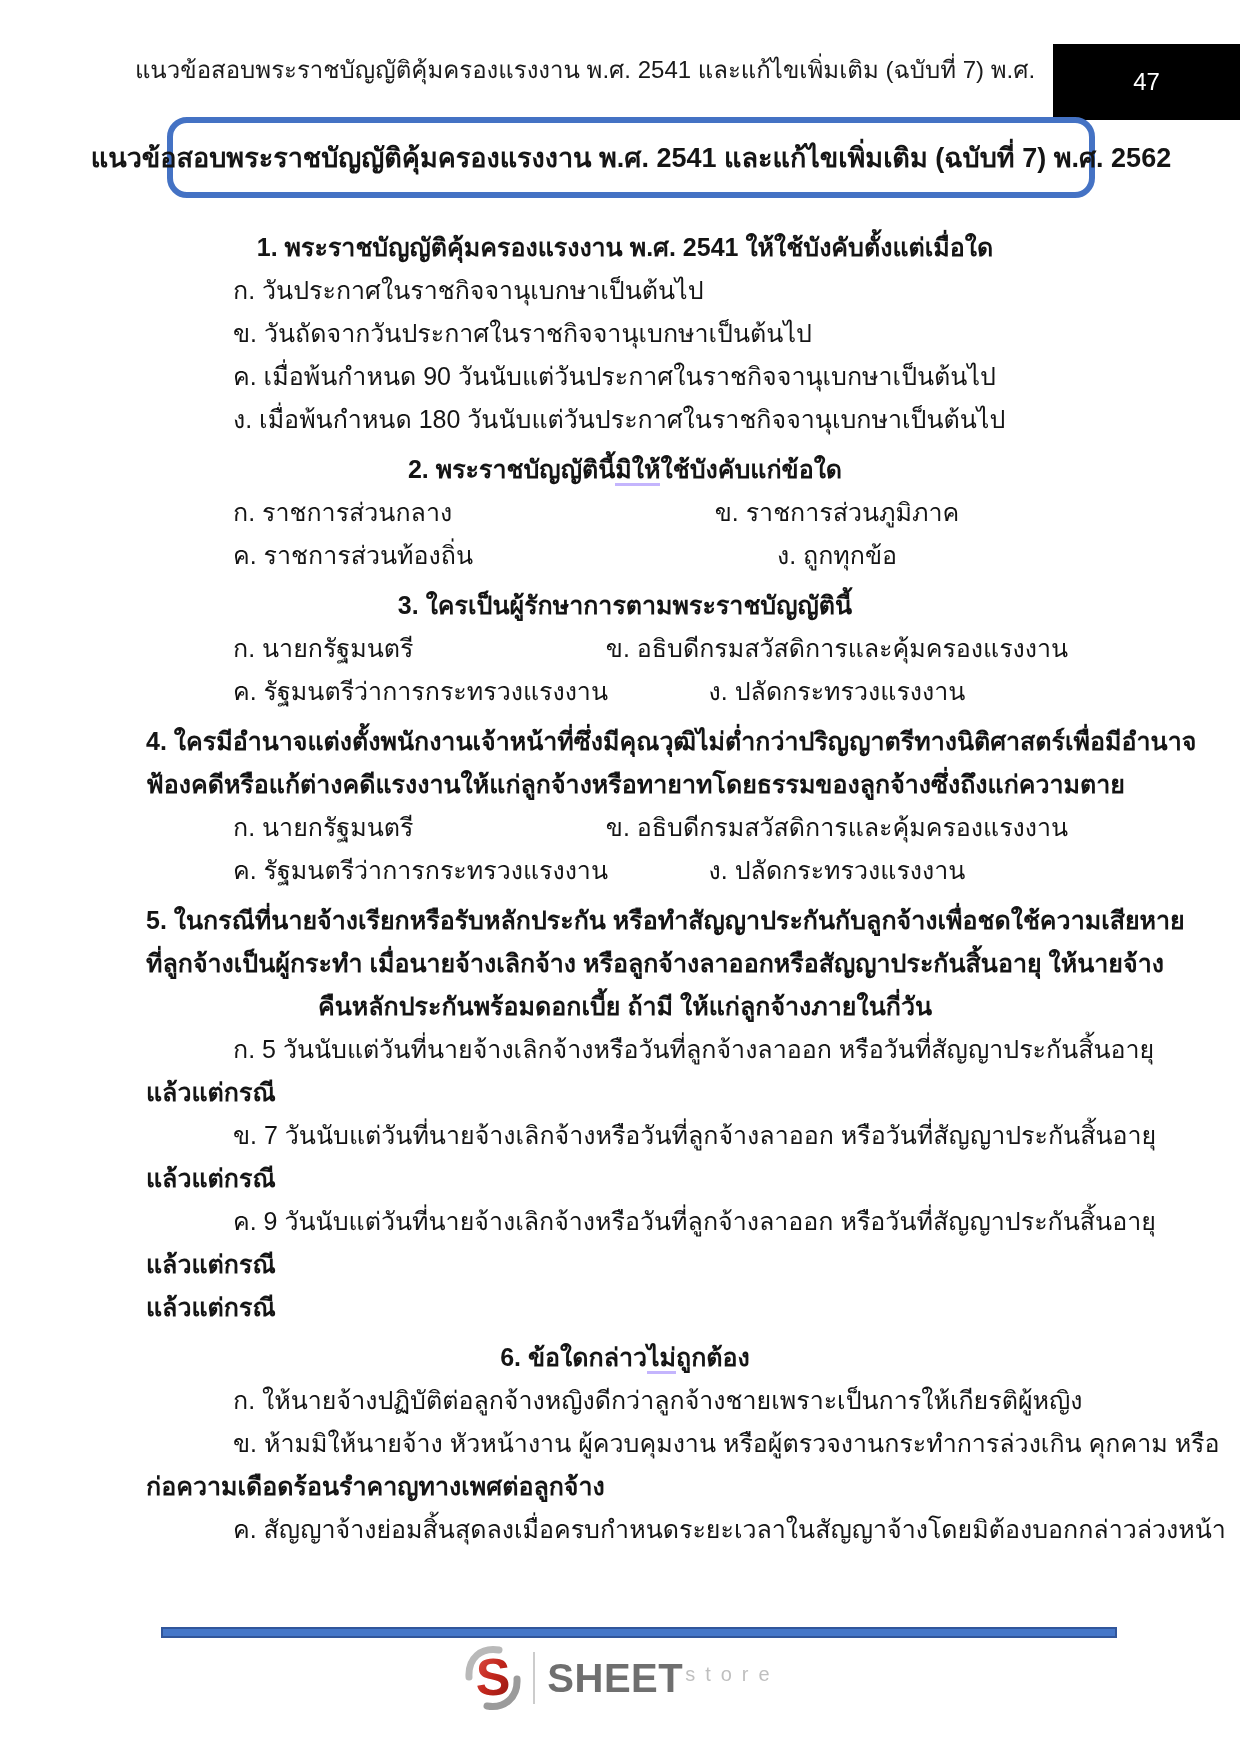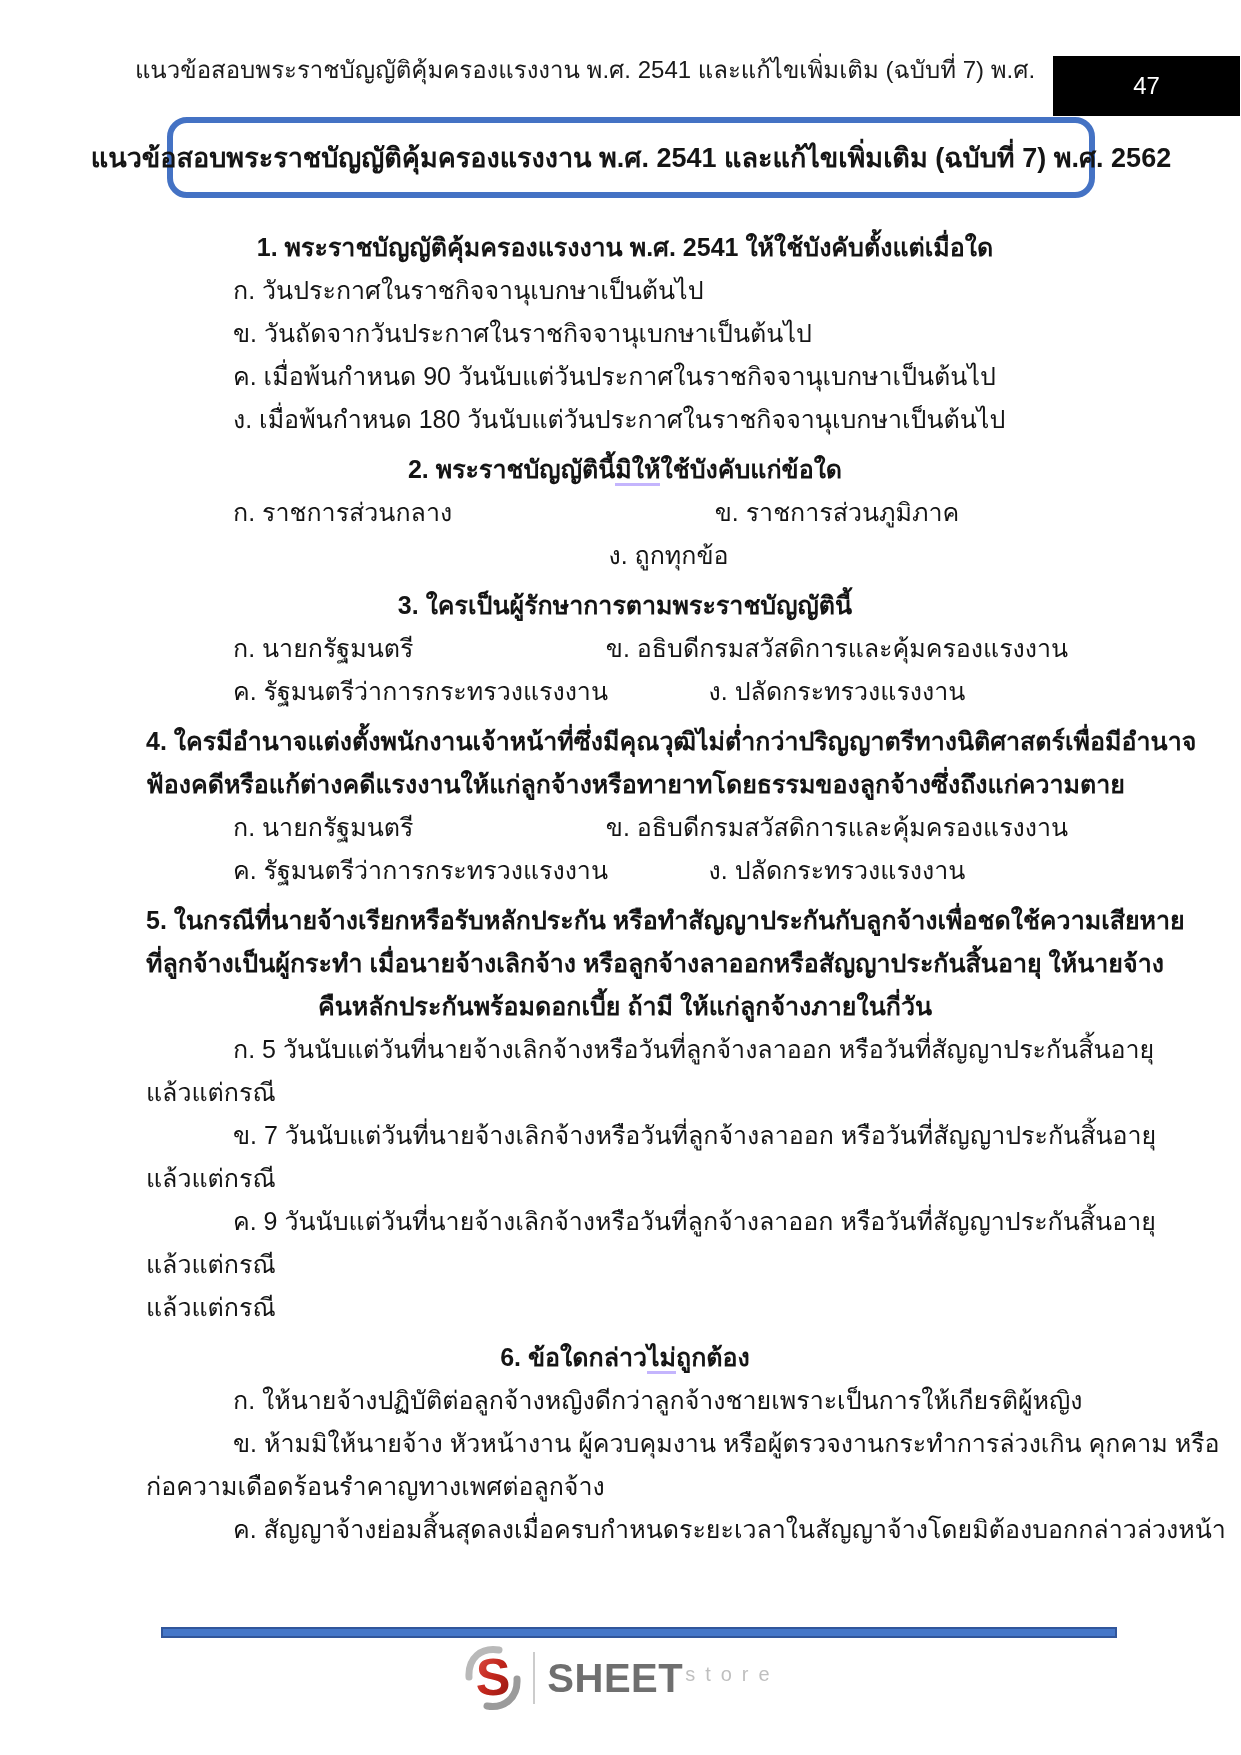--- a/index.html
+++ b/index.html
@@ -8,41 +8,41 @@
     font-family:"Liberation Sans","DejaVu Sans",sans-serif;color:#151515;
     overflow:hidden;
   }
   
   .header-title{
     position:absolute;top:50px;left:0;width:1170px;text-align:center;
     font-size:24px;line-height:40px;font-weight:400;color:#1b1b1b;
     white-space:nowrap;
   }
   .page-num-box{
-    position:absolute;top:56px;left:1053px;width:187px;height:60px;
+    position:absolute;top:44px;left:1053px;width:187px;height:76px;
     background:#000;color:#fff;display:flex;align-items:center;justify-content:center;
     font-size:24px;
   }
   .exam-title-box{
     position:absolute;top:117px;left:167px;width:916px;height:69px;
     border:6px solid #4472c4;border-radius:20px;
     display:flex;align-items:center;justify-content:center;
     font-weight:700;font-size:27px;white-space:nowrap;background:#fff;
   }
   
   .content{
     position:absolute;top:226px;left:146px;width:958px;
     font-size:25px;line-height:43px;
   }
   .qblock{margin-top:7px;}
   .qblock:first-child{margin-top:0;}
   .q-title{font-weight:700;white-space:nowrap;text-align:center;}
   .u{border-bottom:3px solid #c4b5fd;}
   .opt{text-indent:87px;white-space:nowrap;}
-  .optcont{text-indent:0;white-space:nowrap;}
+  .optcont{text-indent:0;white-space:nowrap;font-weight:bold;}
   .optrow{display:flex;padding-left:87px;white-space:nowrap;}
   .optrow .c1{width:337px;flex:none;}
   .optrow .c2{flex:1;text-align:center;}
   
   .footer-rule{
     position:absolute;top:1627px;left:161px;width:952px;height:7px;
     background:#4577c9;border:2px solid #31569b;
   }
   .brand{
     position:absolute;top:1645px;left:0;width:1241px;
@@ -76,20 +76,21 @@
     <div class="opt">ง. เมื่อพ้นกำหนด 180 วันนับแต่วันประกาศในราชกิจจานุเบกษาเป็นต้นไป</div>
   </div>
 
   <div class="qblock">
     <div class="q-title"><span>2. พระราชบัญญัตินี้</span><span class="u">มิให้</span><span>ใช้บังคับแก่ข้อใด</span></div>
     <div class="optrow">
       <span class="c1">ก. ราชการส่วนกลาง</span>
       <span class="c2">ข. ราชการส่วนภูมิภาค</span>
     </div>
     <div class="optrow">
+      <span class="c1">ค. ราชการส่วนท้องถิ่น</span>
       <span class="c2">ง. ถูกทุกข้อ</span>
     </div>
   </div>
 
   <div class="qblock">
     <div class="q-title">3. ใครเป็นผู้รักษาการตามพระราชบัญญัตินี้</div>
     <div class="optrow">
       <span class="c1">ก. นายกรัฐมนตรี</span>
       <span class="c2">ข. อธิบดีกรมสวัสดิการและคุ้มครองแรงงาน</span>
     </div>

